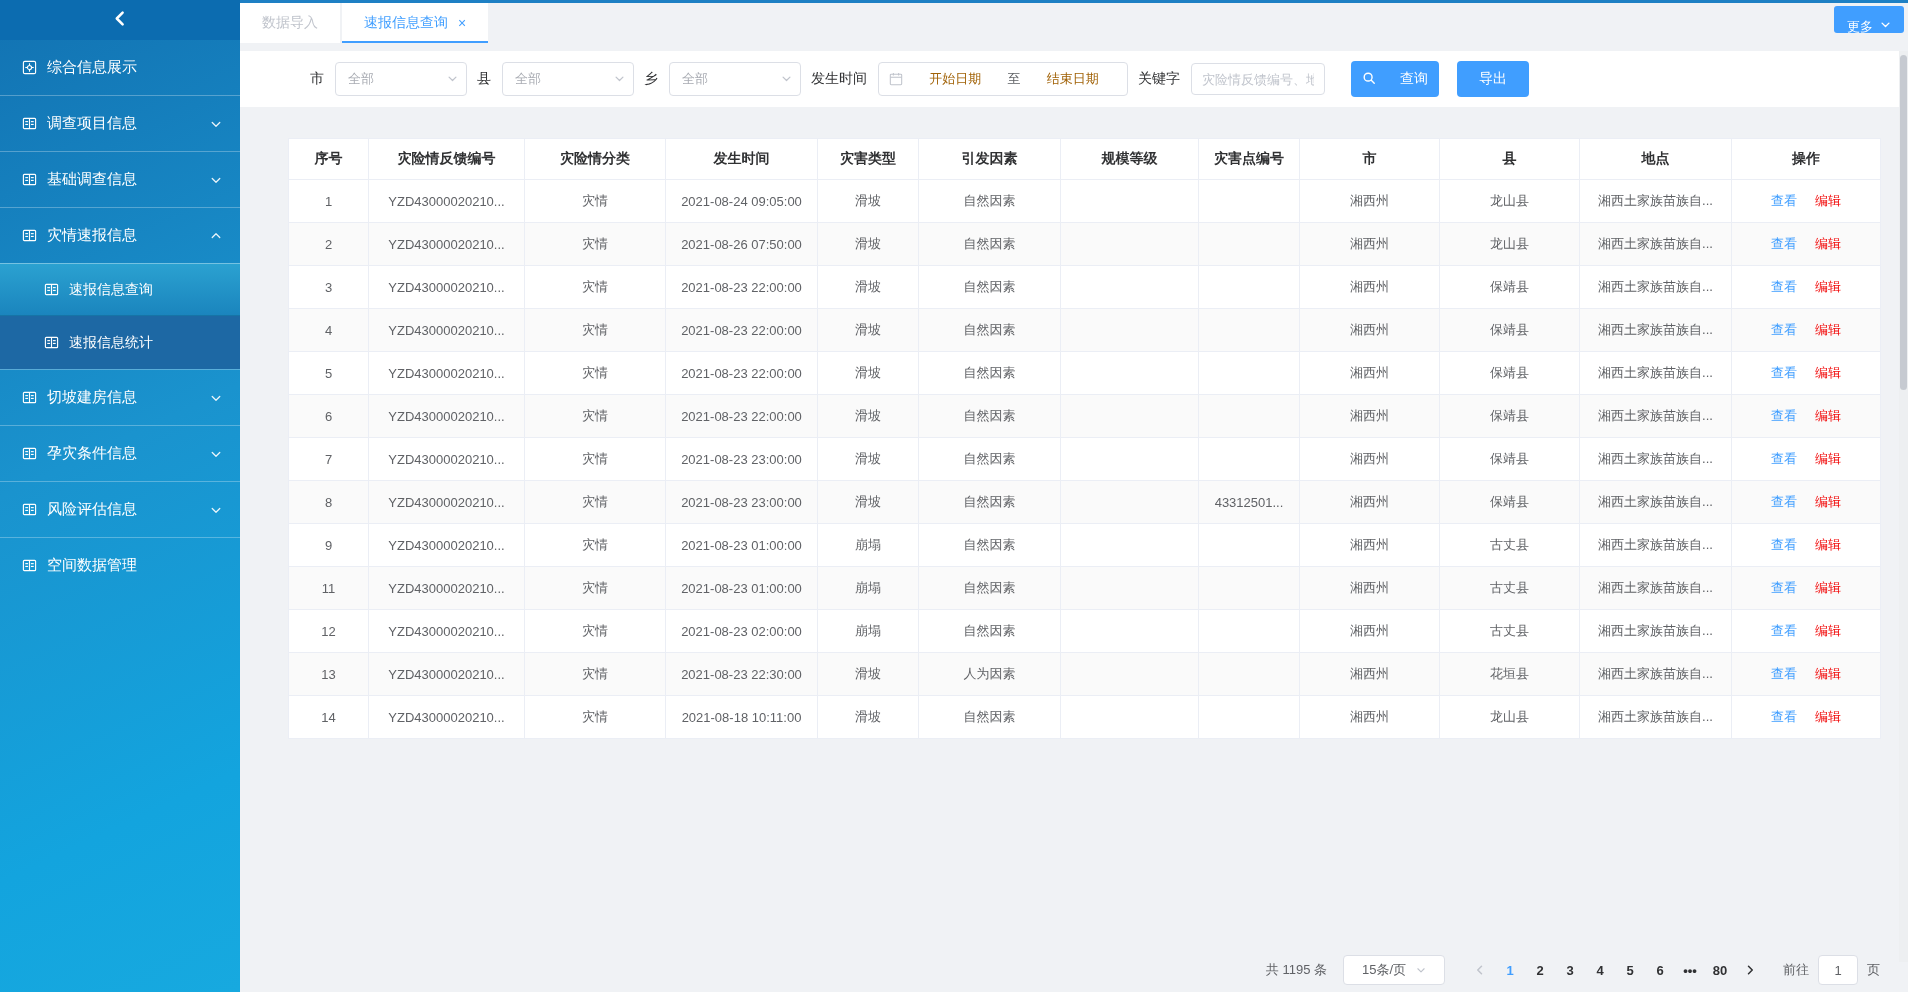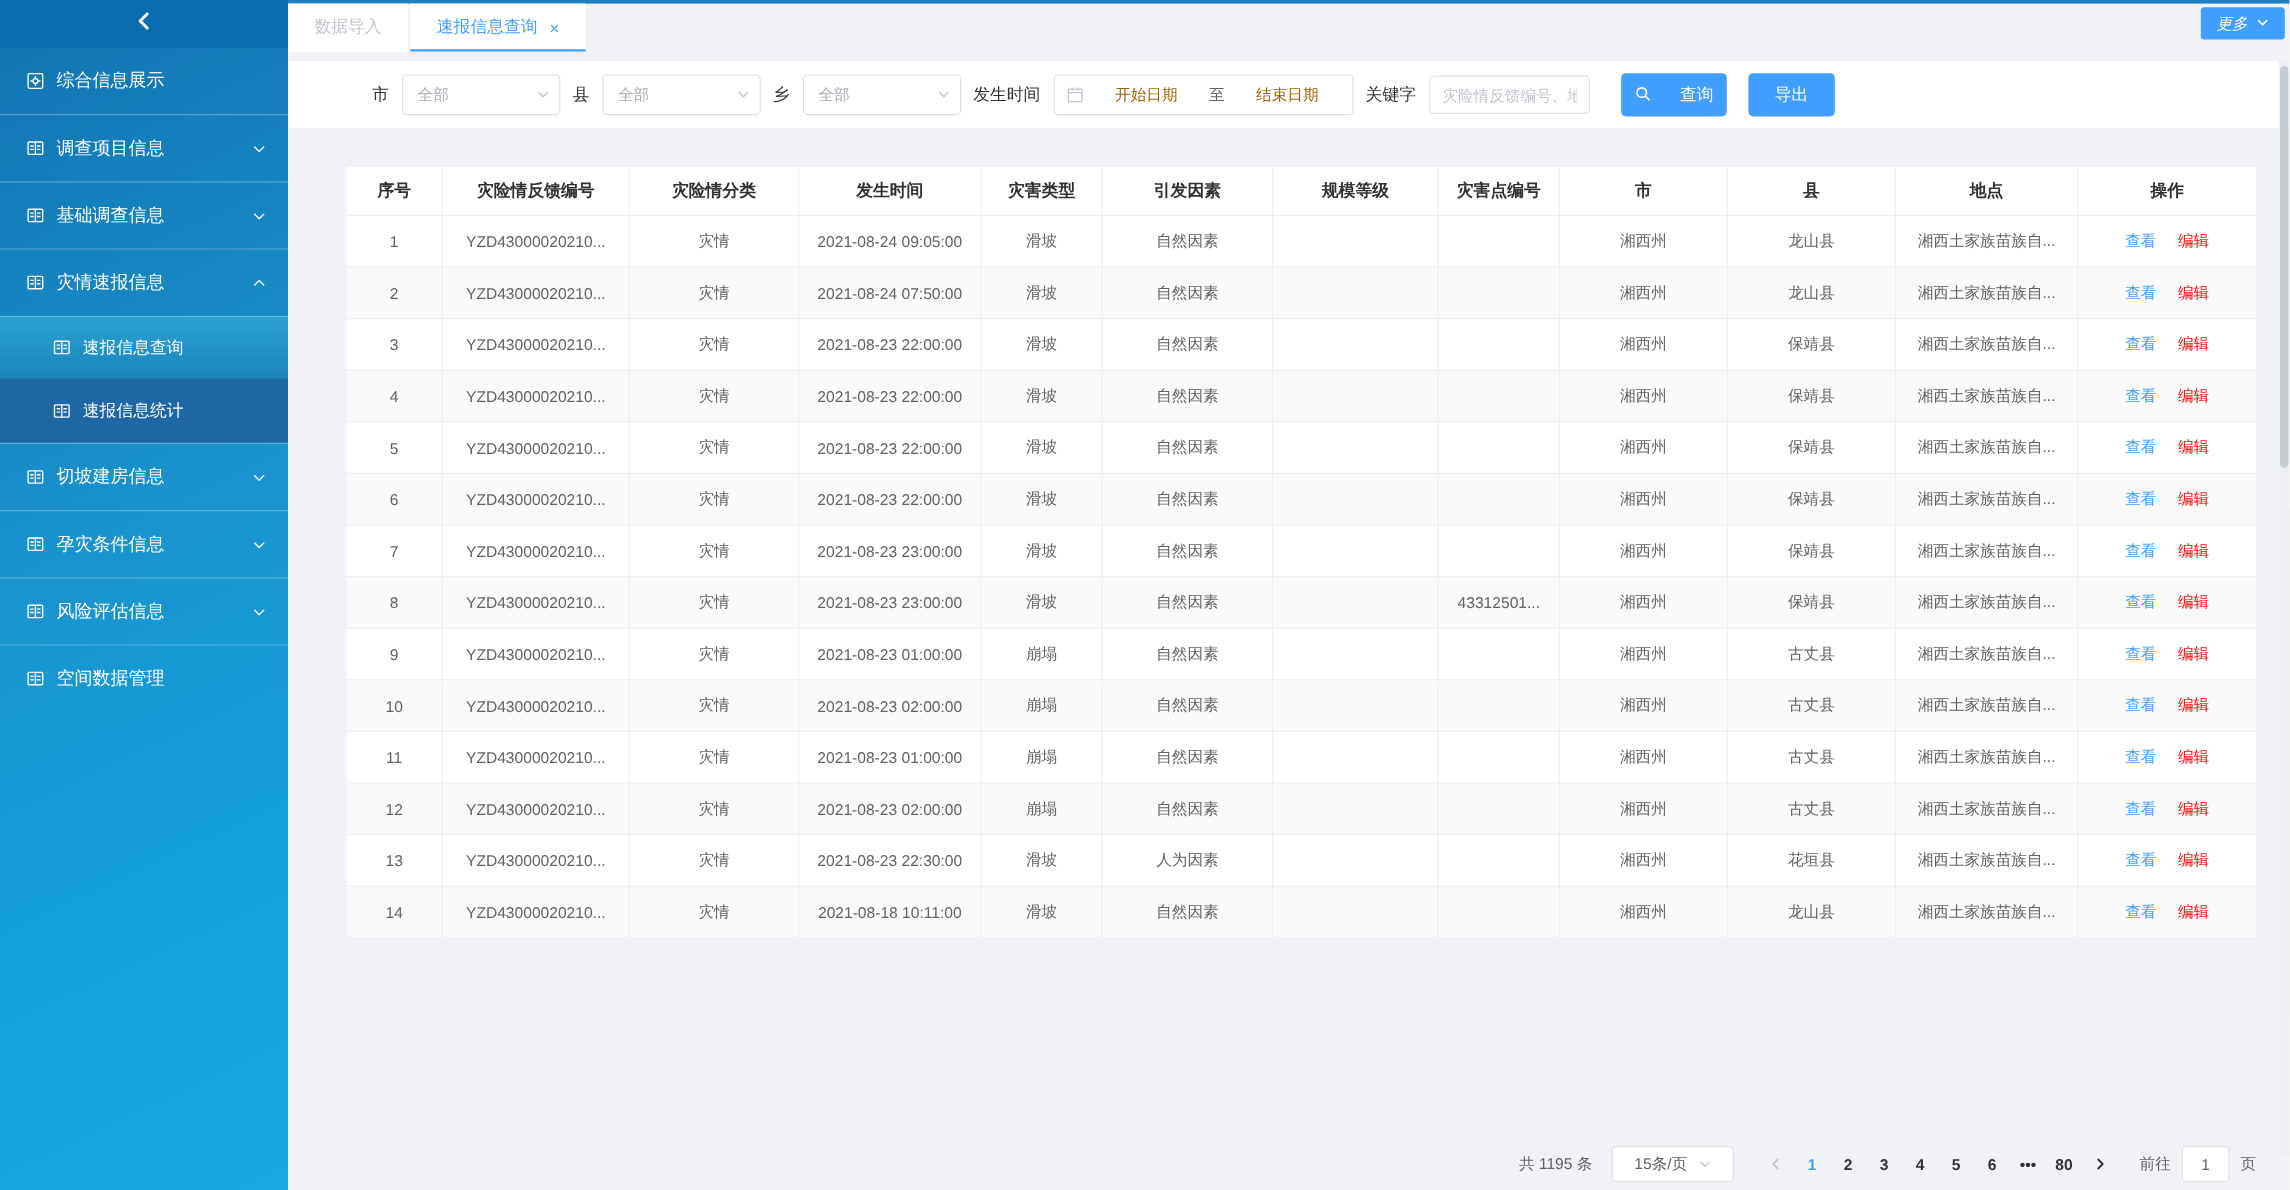--- a/index.html
+++ b/index.html
@@ -25,21 +25,21 @@
     box-shadow:inset 0 1px 0 rgba(255,255,255,.35), inset 0 -1px 0 rgba(0,0,0,.12);}
   
   .main{position:absolute;left:240px;right:0;top:0;bottom:0;}
   .accent{position:absolute;top:0;left:0;right:0;height:3px;background:#1e80c4;}
   .topbar{position:absolute;top:3px;left:0;right:0;height:40px;display:flex;}
   .tabs{display:flex;gap:2px;}
   .tab{background:#fff;display:flex;align-items:center;padding:0 22px;font-size:14px;color:#c0c4cc;cursor:pointer;}
   .tab.active{color:#409eff;box-shadow:inset 0 -2px 0 #409eff;}
   .tab-close{margin-left:10px;font-size:14px;color:#409eff;line-height:1;}
   .more-btn{position:absolute;top:6px;right:4px;height:27px;padding:12px 13px;background:#409eff;border:none;border-radius:3px;
-    color:#fff;font-size:13px;display:flex;align-items:center;gap:7px;cursor:pointer;font-family:inherit;font-style:italic;}
+    color:#fff;font-size:13px;display:flex;align-items:flex-start;gap:7px;cursor:pointer;font-family:inherit;}
   
   .filter-bar{position:absolute;top:51px;left:0;right:0;height:56px;background:#fff;display:flex;align-items:center;padding-left:70px;}
   .f-group{display:flex;align-items:center;margin-right:10px;}
   .f-label{font-size:14px;color:#303133;margin-right:11px;white-space:nowrap;}
   .f-select{width:110px;height:32px;border:1px solid #dcdfe6;border-radius:4px;background:#fff;display:flex;align-items:center;
     padding:0 8px 0 12px;font-size:13px;color:#a9acb3;cursor:pointer;}
   .f-select .val{flex:1;font-family:Liberation Mono, monospace;}
   .date-range{width:228px;height:32px;border:1px solid #dcdfe6;border-radius:4px;display:flex;align-items:center;padding:0 10px;background:#fff;cursor:pointer;}
   .dr-icon{display:flex;margin-right:8px;}
   .dr-ph{flex:1;font-size:13px;color:#a16207;text-align:center;white-space:nowrap;}
@@ -380,21 +380,21 @@
             <td></td>
             <td>湘西州</td>
             <td>龙山县</td>
             <td>湘西土家族苗族自...</td>
             <td><a class="link view">查看</a><a class="link edit">编辑</a></td>
           </tr>
           <tr>
             <td>2</td>
             <td>YZD43000020210...</td>
             <td>灾情</td>
-            <td>2021-08-24 07:50:00</td>
+            <td>2021-08-26 07:50:00</td>
             <td>滑坡</td>
             <td>自然因素</td>
             <td></td>
             <td></td>
             <td>湘西州</td>
             <td>龙山县</td>
             <td>湘西土家族苗族自...</td>
             <td><a class="link view">查看</a><a class="link edit">编辑</a></td>
           </tr>
           <tr>
@@ -479,34 +479,20 @@
             <td>湘西州</td>
             <td>保靖县</td>
             <td>湘西土家族苗族自...</td>
             <td><a class="link view">查看</a><a class="link edit">编辑</a></td>
           </tr>
           <tr>
             <td>9</td>
             <td>YZD43000020210...</td>
             <td>灾情</td>
             <td>2021-08-23 01:00:00</td>
-            <td>崩塌</td>
-            <td>自然因素</td>
-            <td></td>
-            <td></td>
-            <td>湘西州</td>
-            <td>古丈县</td>
-            <td>湘西土家族苗族自...</td>
-            <td><a class="link view">查看</a><a class="link edit">编辑</a></td>
-          </tr>
-          <tr>
-            <td>10</td>
-            <td>YZD43000020210...</td>
-            <td>灾情</td>
-            <td>2021-08-23 02:00:00</td>
             <td>崩塌</td>
             <td>自然因素</td>
             <td></td>
             <td></td>
             <td>湘西州</td>
             <td>古丈县</td>
             <td>湘西土家族苗族自...</td>
             <td><a class="link view">查看</a><a class="link edit">编辑</a></td>
           </tr>
           <tr>

